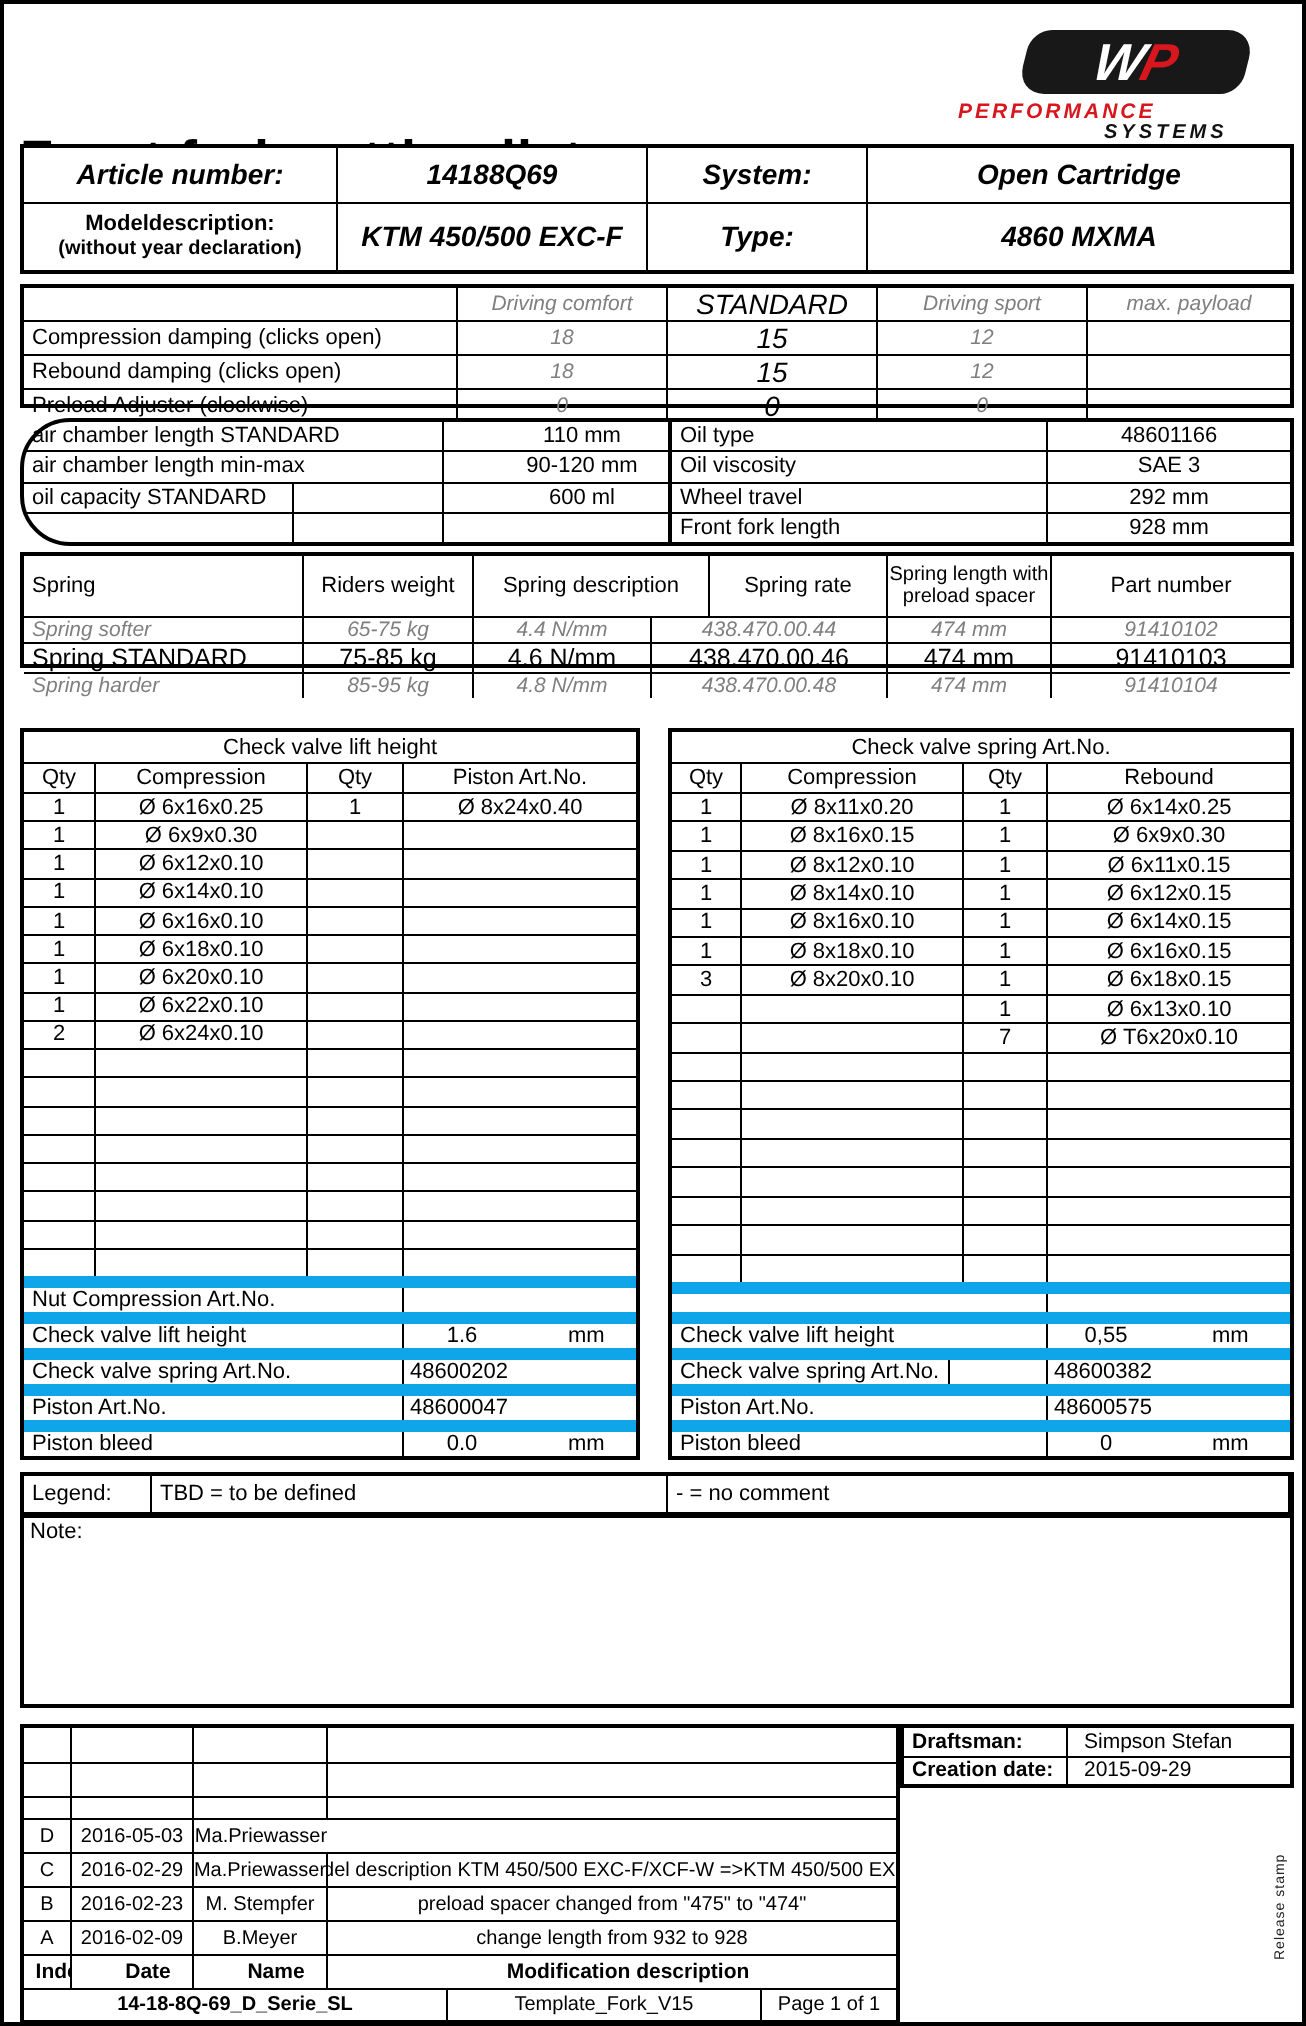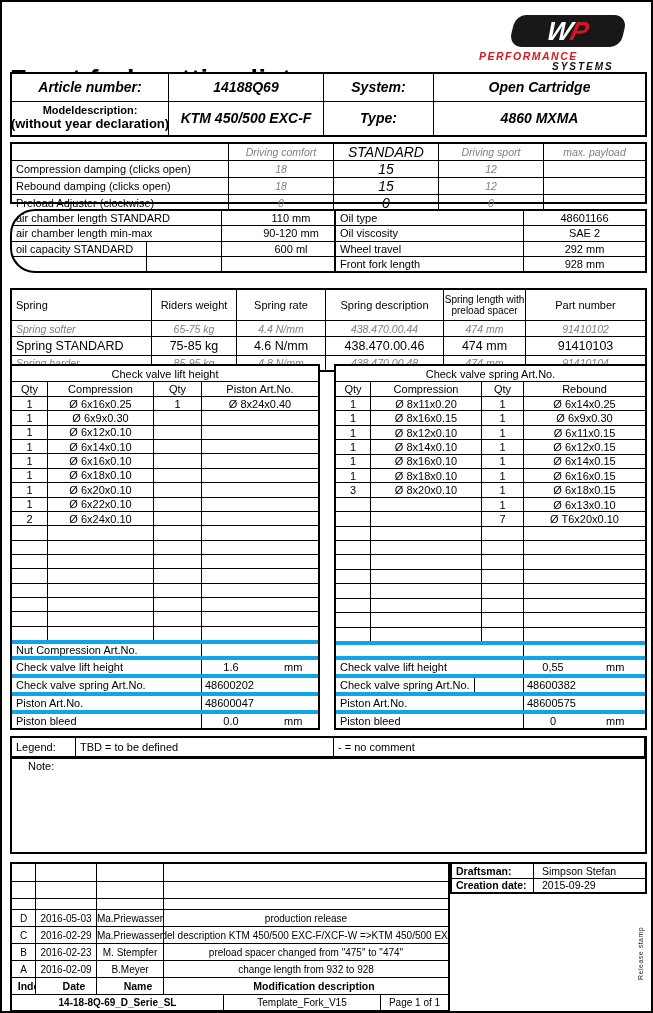--- a/index.html
+++ b/index.html
@@ -33,68 +33,68 @@
              font-size:10.5px;letter-spacing:1.5px;color:#d8161d;}
   .logo-sys{position:absolute;left:78px;top:49px;font-style:italic;font-weight:bold;
             font-size:10px;letter-spacing:2px;color:#111;}
 
   
   #sec-header{left:8px;top:70px;width:637px;height:65px;}
   #sec-header .trow:nth-child(1){flex:27;}
   #sec-header .trow:nth-child(2){flex:34;}
   .hc1{width:157px;}.hc2{width:155px;}.hc3{width:110px;}.hc4{flex:1;}
   .hlab{flex-direction:column;justify-content:center;align-items:center;line-height:1.15;}
-  .hsub{font-size:13px;font-weight:bold;}
+  .hsub{font-size:10px;font-weight:bold;}
 
   
   #sec-damping{left:8px;top:140px;width:637px;height:62px;}
   #sec-damping .trow{flex:1;}
   .dc0{width:217px;}.dc{width:105px;}.dcl{flex:1;}
 
   
   #sec-air{left:8px;top:207px;width:352px;height:64px;border-radius:25px;}
   #sec-oil{left:332px;top:207px;width:313px;height:64px;}
   #sec-air .trow,#sec-oil .trow{flex:1;}
   .ac1{width:210px;}.ac1s{width:135px;}.acm{width:75px;}.acv{flex:1;}
   .oc1{width:188px;}.ocv{flex:1;}
 
   
-  #sec-spring{left:8px;top:286px;width:637px;height:84px;}
+  #sec-spring{left:8px;top:274px;width:637px;height:58px;}
   .sp-head{flex:0 0 30px;}
   .sc1{width:140px;}.sc2{width:85px;}.sc3{width:89px;}.sc4{width:118px;}.sc5{width:82px;}.sc6{flex:1;}
   .sp-small{font-size:10px;white-space:normal;line-height:1.1;text-align:center;justify-content:center;}
   .sp-r1{flex:15;}.sp-r2{flex:17;font-size:12.5px;}.sp-r3{flex:14;}
 
   
   #sec-valve-l{left:8px;top:362px;width:310px;height:366px;}
   #sec-valve-r{left:332px;top:362px;width:313px;height:366px;}
   .vtitle{flex:0 0 15px;justify-content:center;align-items:center;display:flex;}
   .vhead{flex:0 0 15px;}
   .vbody{flex:1;display:flex;flex-direction:column;}
   .vbody .trow{flex:1;border-top:1px solid #000;}
   #sec-valve-l .c1{width:36px;}#sec-valve-l .c2{width:106px;}#sec-valve-l .c3{width:48px;}
   #sec-valve-r .c1{width:35px;}#sec-valve-r .c2{width:111px;}#sec-valve-r .c3{width:42px;}
   .c4{flex:1;}
-  .srow{flex:0 0 18px;border-top:4px solid #0ea5e9;}
+  .srow{flex:0 0 18px;border-top:6px solid #0ea5e9;}
   .srow.first{flex:0 0 15px;}
   #sec-valve-l .slab{width:190px;}
   #sec-valve-r .slab{width:188px;}
   .sval{flex:1;display:flex;align-items:center;}
   .sval .num{width:58px;text-align:center;display:block;}
   .sval .unit{padding-left:24px;display:block;}
   .sval.plain .num{width:auto;padding-left:3px;text-align:left;}
   .subdiv{flex:1;align-self:stretch;border-left:1px solid #000;margin-left:4px;}
 
   
   #sec-legend{left:8px;top:734px;width:637px;height:22px;flex-direction:row;display:flex;}
   .lg1{width:64px;}.lg2{width:258px;}.lg3{flex:1;}
 
   
   #sec-note{left:8px;top:755px;width:637px;height:97px;}
-  #sec-note .tc{border:0;align-items:flex-start;padding:1px 0 0 16px;}
+  #sec-note .tc{border:0;align-items:flex-start;padding:1px 0 0 3px;}
 
   
   #sec-revision{left:8px;top:860px;width:440px;height:150px;}
   .ri{width:24px;}.rd{width:61px;}.rn{width:67px;}.rdesc{flex:1;}
   .rrow{flex:0 0 17px;}
   .rrow.thin{flex:0 0 11px;}
   .rrow.foot{flex:0 0 16px;}
   .rrow .tc{justify-content:center;text-align:center;font-size:10px;}
   .rrow.head .tc{font-weight:bold;font-size:10.5px;padding-left:16px;}
   .desc-small{font-size:7.8px;}
@@ -197,38 +197,38 @@
     </div>
   </div>
 
   <div class="sec box" id="sec-oil">
     <div class="trow">
       <div class="tc oc1 pl">Oil type</div>
       <div class="tc ocv ctr">48601166</div>
     </div>
     <div class="trow">
       <div class="tc oc1 pl">Oil viscosity</div>
-      <div class="tc ocv ctr">SAE 2</div>
+      <div class="tc ocv ctr">SAE 3</div>
     </div>
     <div class="trow">
       <div class="tc oc1 pl">Wheel travel</div>
       <div class="tc ocv ctr">292 mm</div>
     </div>
     <div class="trow">
       <div class="tc oc1 pl">Front fork length</div>
       <div class="tc ocv ctr">928 mm</div>
     </div>
   </div>
 
   <div class="sec box" id="sec-spring">
     <div class="trow sp-head">
       <div class="tc sc1 pl">Spring</div>
       <div class="tc sc2 ctr">Riders weight</div>
+      <div class="tc sc4 ctr">Spring description</div>
       <div class="tc sc3 ctr">Spring rate</div>
-      <div class="tc sc4 ctr">Spring description</div>
       <div class="tc sc5 sp-small">Spring length with preload spacer</div>
       <div class="tc sc6 ctr">Part number</div>
     </div>
     <div class="trow sp-r1">
       <div class="tc sc1 pl mut">Spring softer</div>
       <div class="tc sc2 ctr mut">65-75  kg</div>
       <div class="tc sc3 ctr mut">4.4 N/mm</div>
       <div class="tc sc4 ctr mut">438.470.00.44</div>
       <div class="tc sc5 ctr mut">474 mm</div>
       <div class="tc sc6 ctr mut">91410102</div>
@@ -602,21 +602,20 @@
     <div class="trow rrow thin">
       <div class="tc ri"></div>
       <div class="tc rd"></div>
       <div class="tc rn"></div>
       <div class="tc rdesc"></div>
     </div>
     <div class="trow rrow">
       <div class="tc ri">D</div>
       <div class="tc rd">2016-05-03</div>
       <div class="tc rn">Ma.Priewasser</div>
-      <div class="tc rdesc">production release</div>
     </div>
     <div class="trow rrow">
       <div class="tc ri">C</div>
       <div class="tc rd">2016-02-29</div>
       <div class="tc rn">Ma.Priewasser</div>
       <div class="tc rdesc desc-small">model description KTM 450/500 EXC-F/XCF-W =&gt;KTM 450/500 EXC-F</div>
     </div>
     <div class="trow rrow">
       <div class="tc ri">B</div>
       <div class="tc rd">2016-02-23</div>

